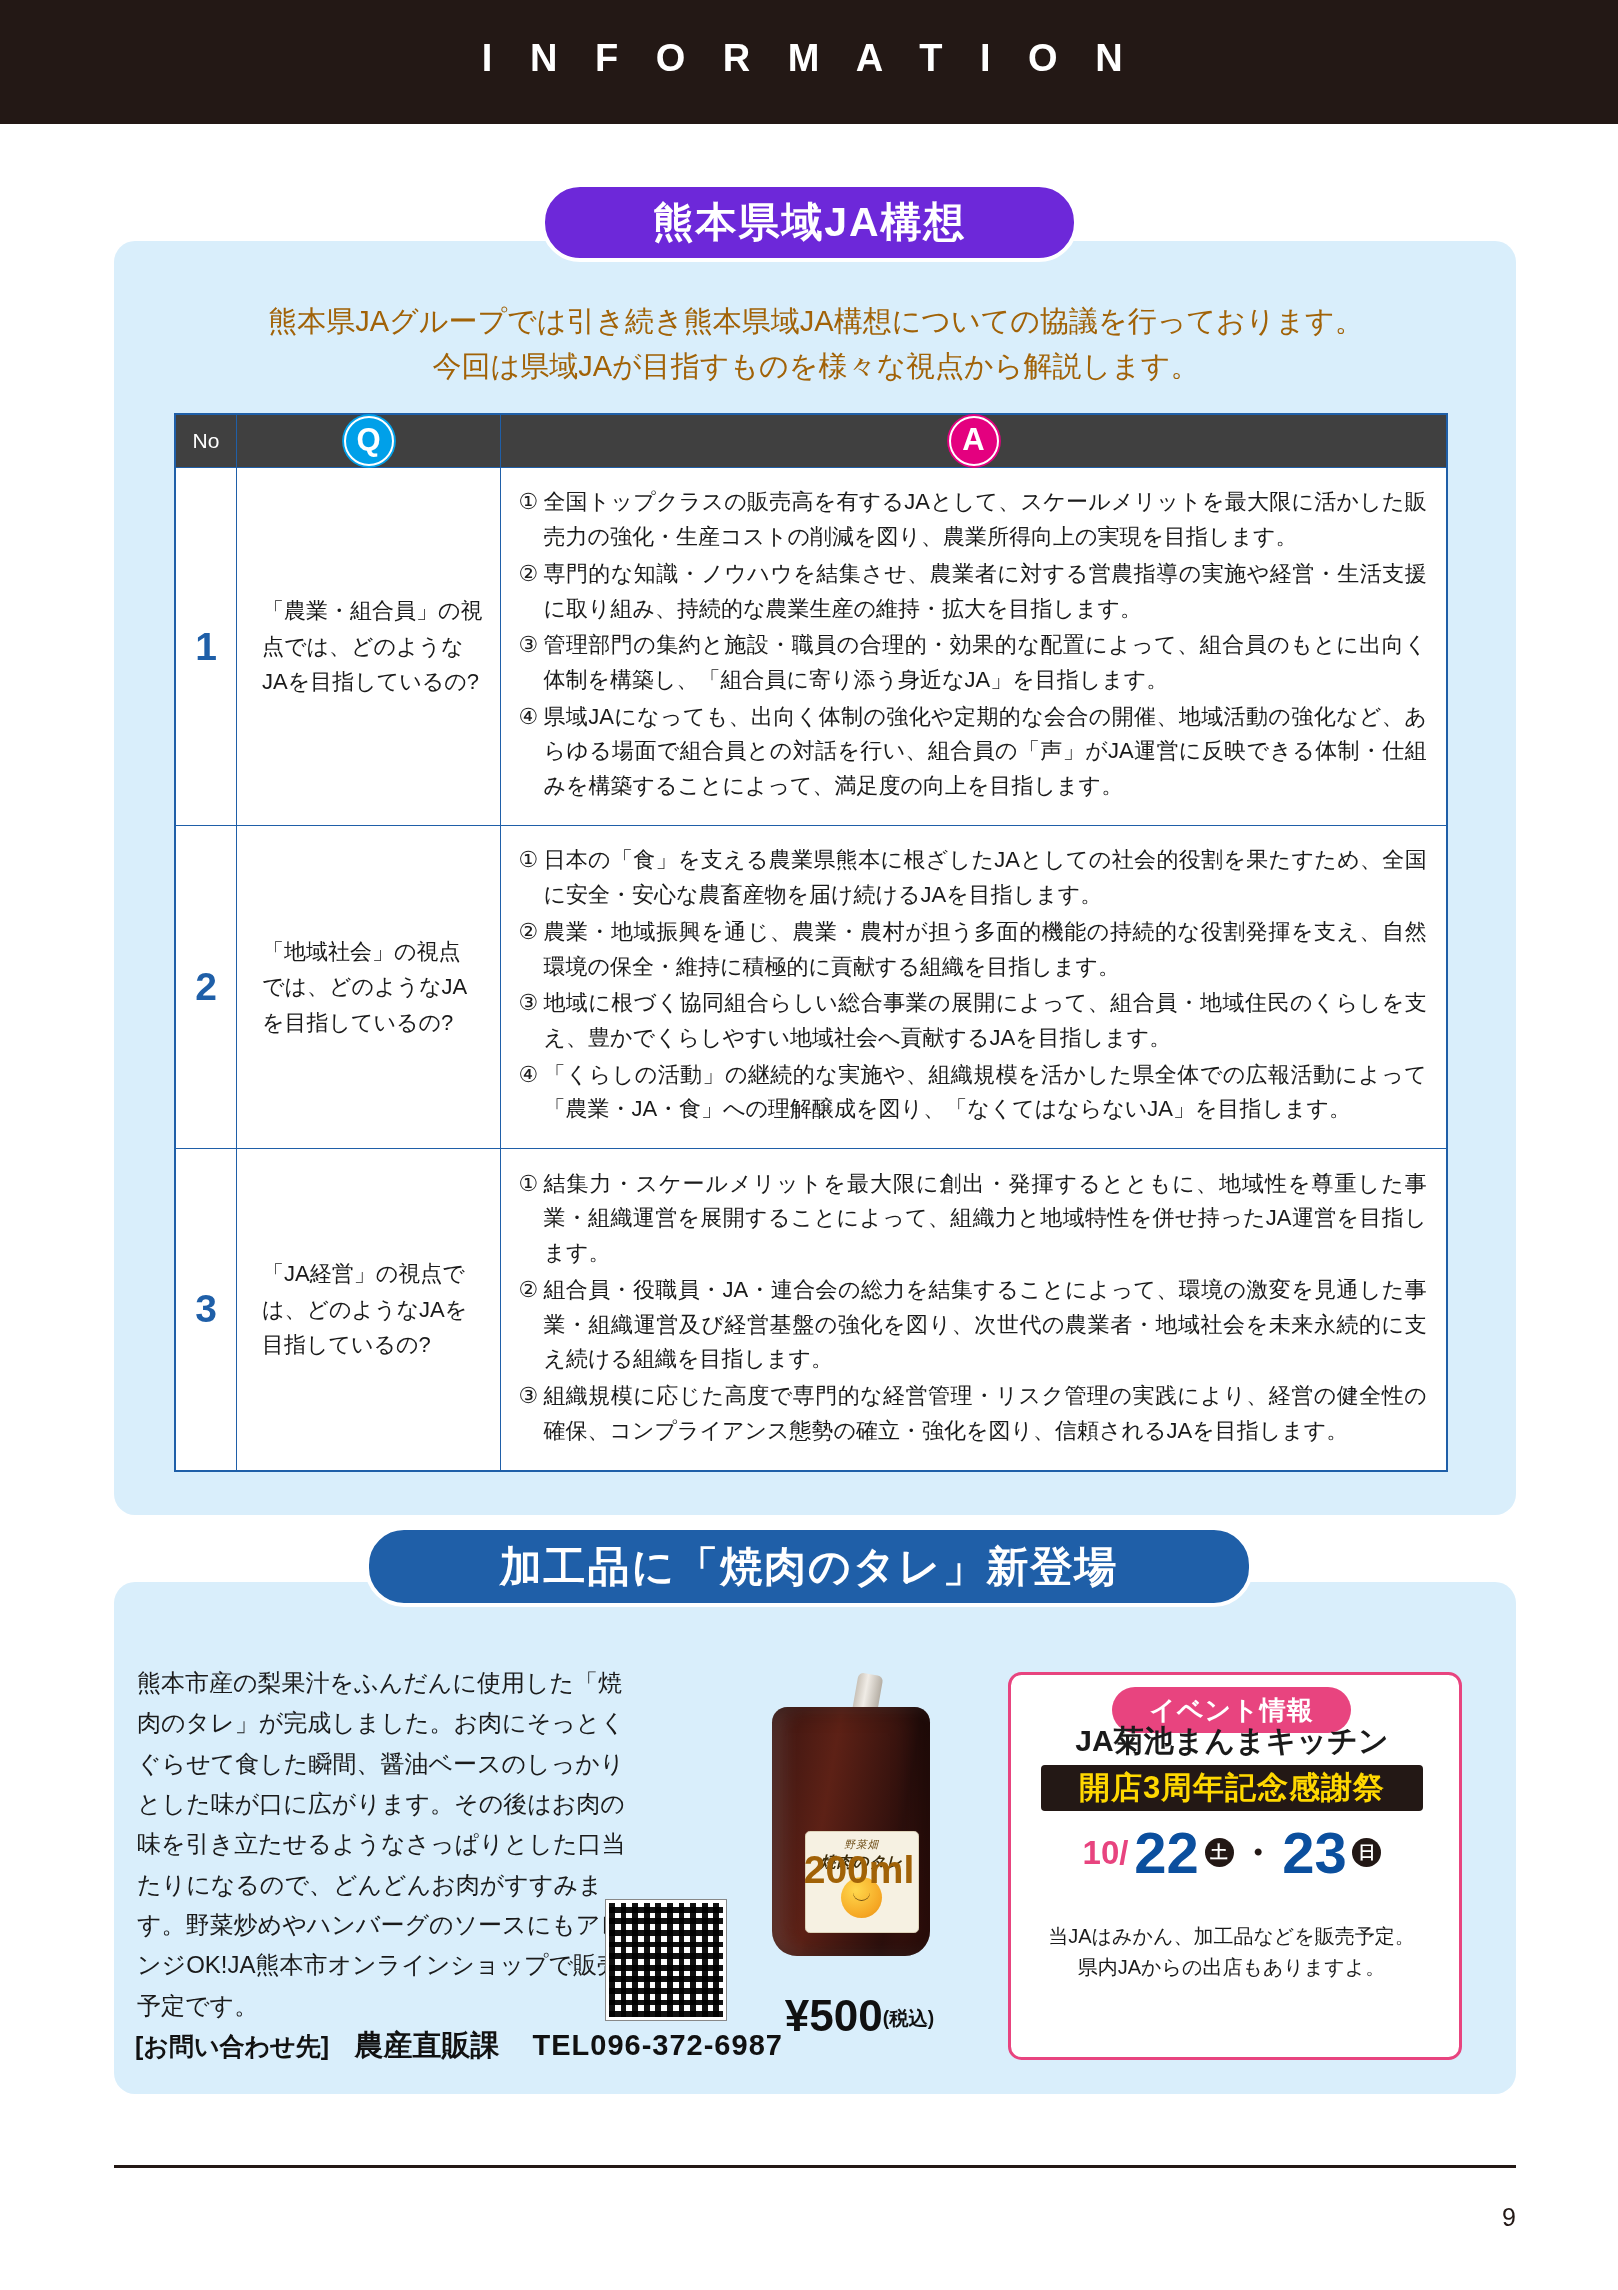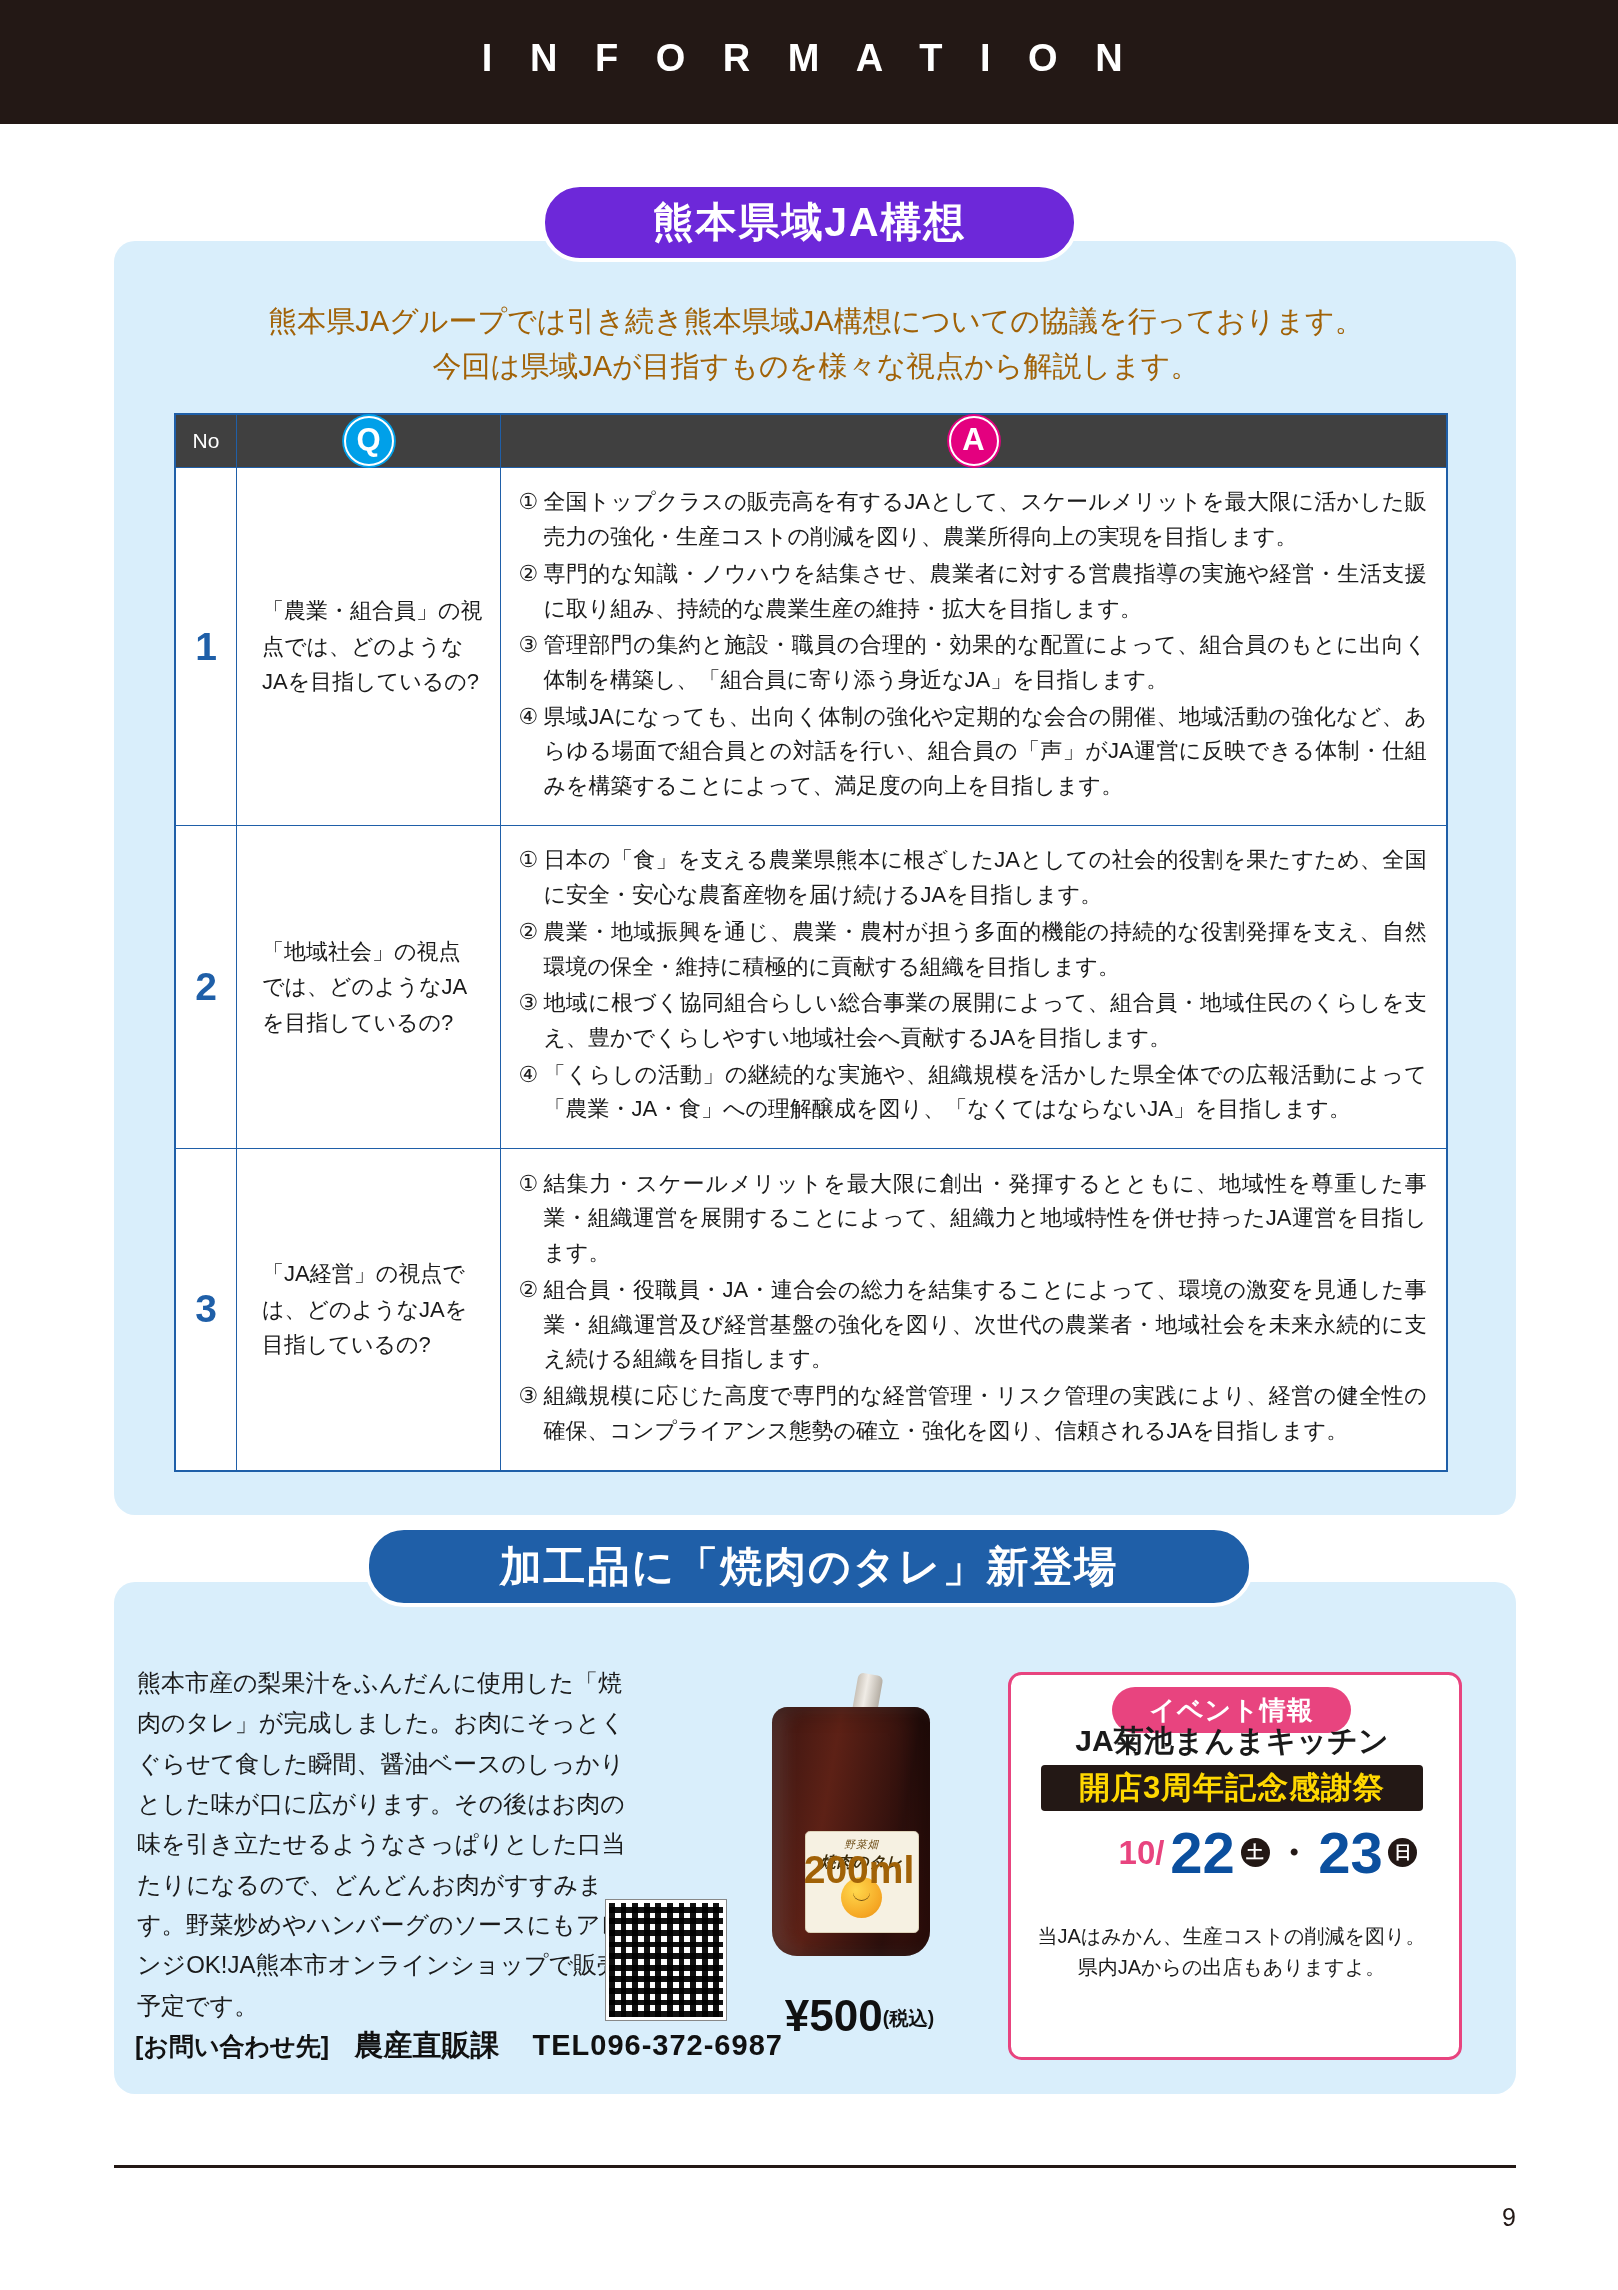--- a/index.html
+++ b/index.html
@@ -324,21 +324,20 @@
     display: flex; align-items: center; justify-content: center;
     border-radius: 3.9px;
   }
   .event-date {
     position: absolute;
     left: 1008px; top: 1819px; width: 448px;
     display: flex; align-items: center; justify-content: center;
     gap: 5.8px;
     color: #e8447f;
     font-weight: bold;
-    padding-left: 36px;
   }
   .d-mon { font-size: 33px; }
   .d-big { font-size: 58px; color: #0b4f9e; }
   .d-chip {
     display: inline-block;
     width: 29px; height: 29px;
     border-radius: 50%;
     background: #231815;
     color: #ffffff;
     font-size: 17.4px;
@@ -511,21 +510,21 @@
 <div class="event-line2">開店3周年記念感謝祭</div>
 <div class="event-date">
   <span class="d-mon">10/</span>
   <span class="d-big">22</span>
   <span class="d-chip">土</span>
   <span class="d-dot">・</span>
   <span class="d-big">23</span>
   <span class="d-chip">日</span>
 </div>
 <div class="event-note">
-  <div>当JAはみかん、生産コストの削減を図り。</div>
+  <div>当JAはみかん、加工品などを販売予定。</div>
   <div>県内JAからの出店もありますよ。</div>
 </div>
 
 <div class="contact">
   <span class="c-label">[お問い合わせ先]</span>
   <span class="c-dept">農産直販課</span>
   <span class="c-tel">TEL096-372-6987</span>
 </div>
 
 <div class="footer-rule"></div>

